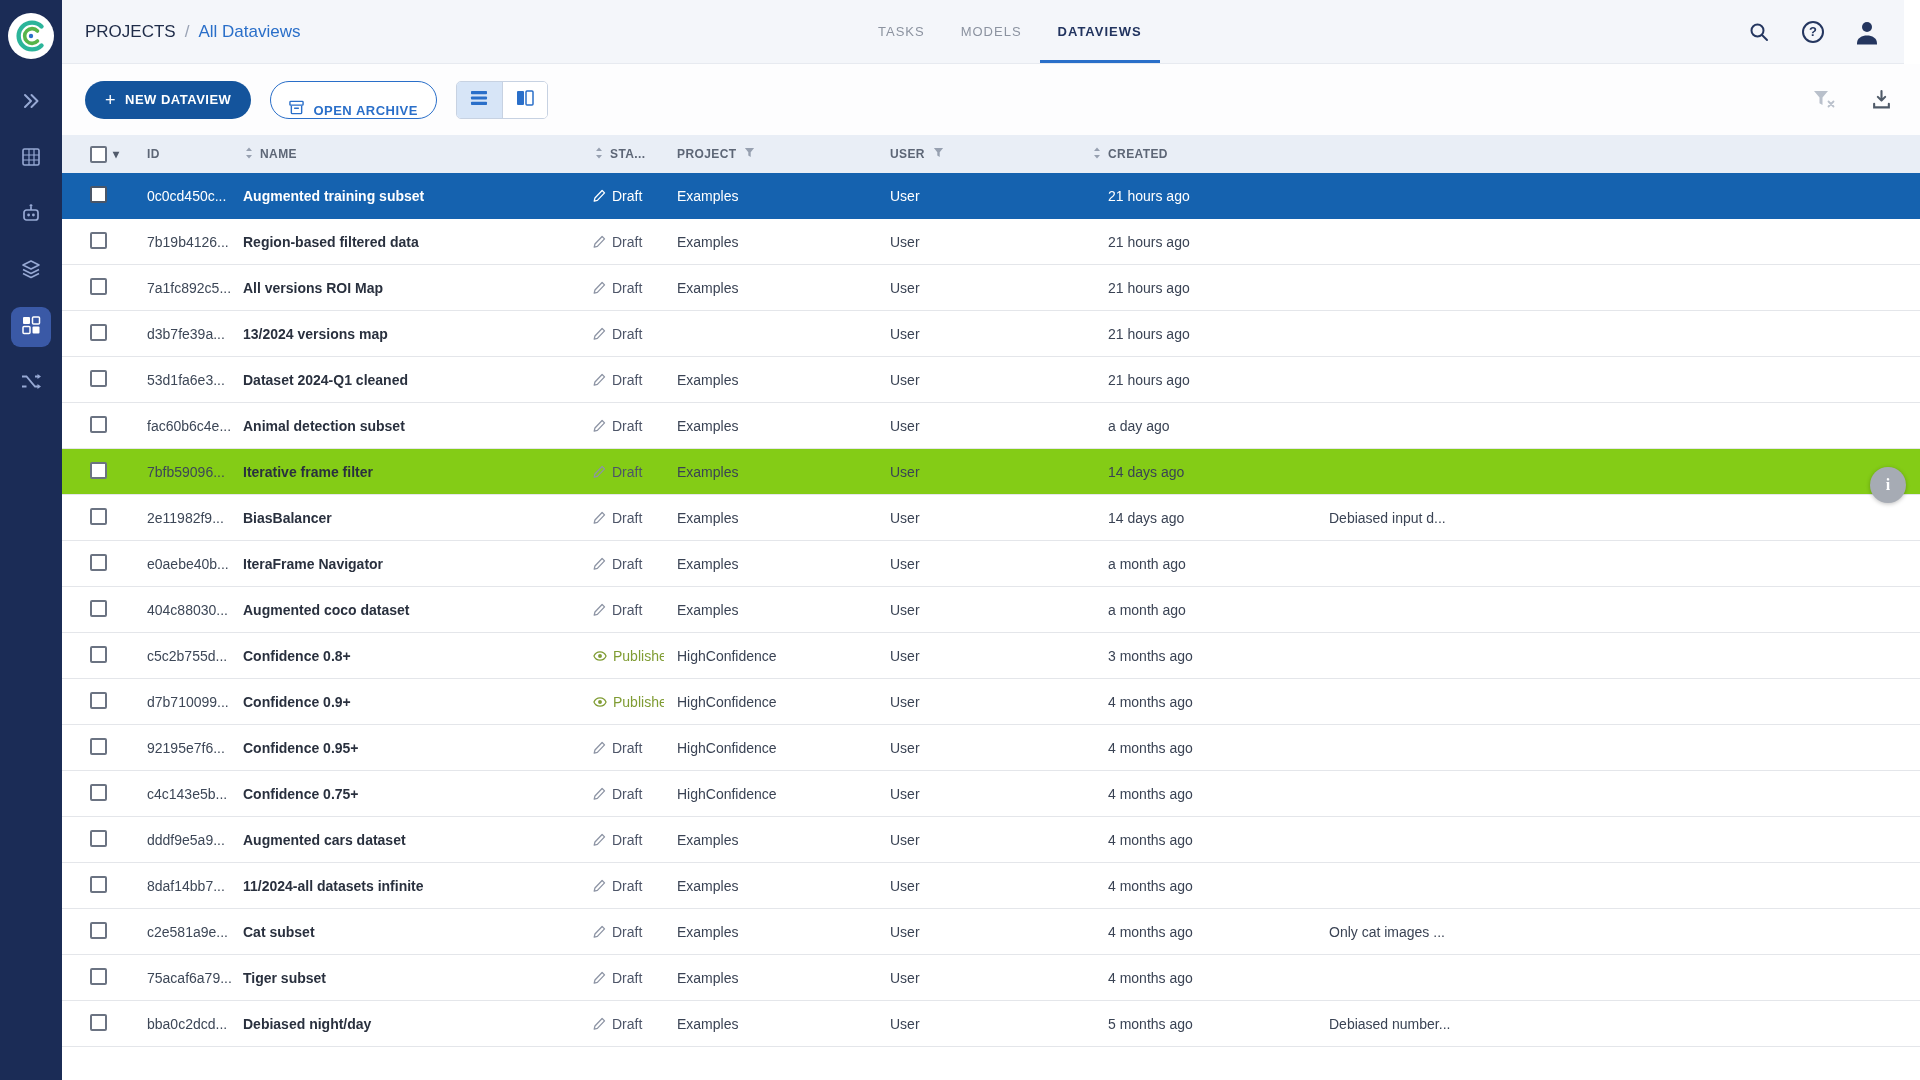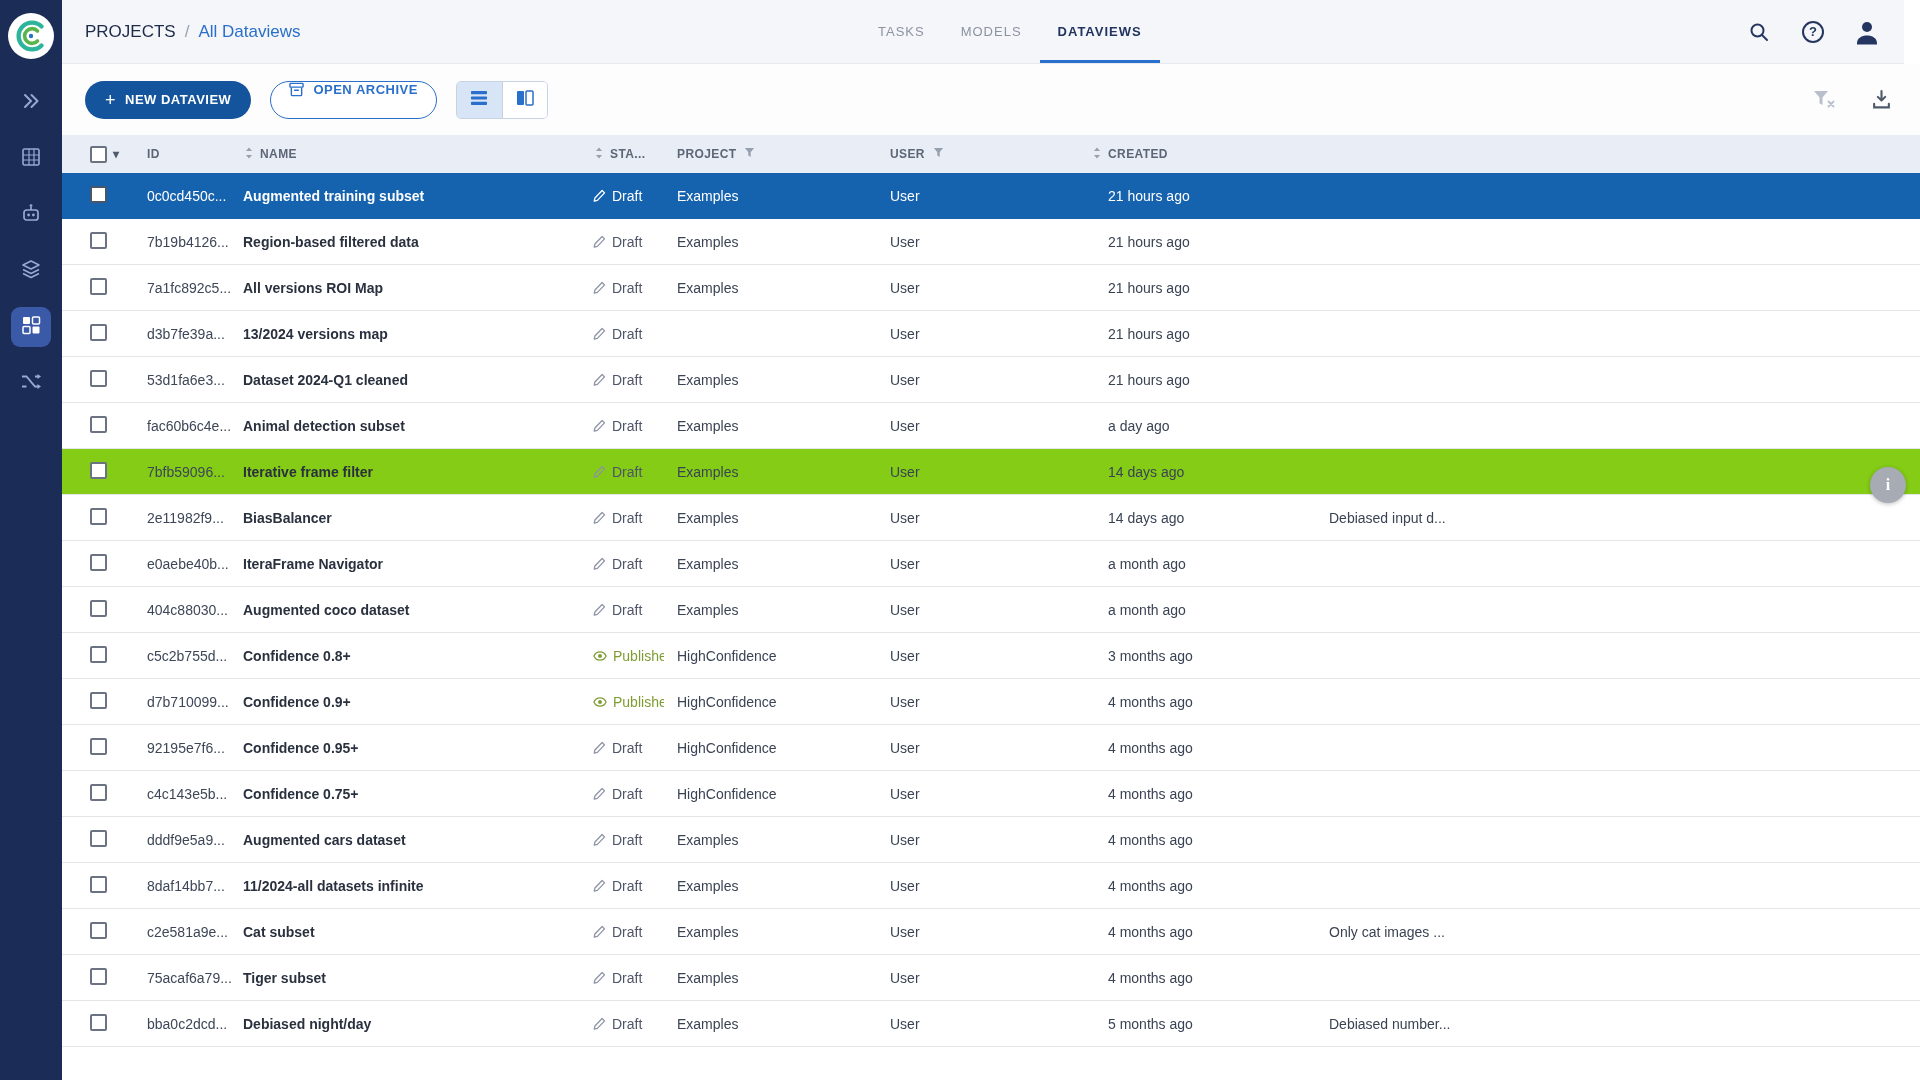--- a/index.html
+++ b/index.html
@@ -37,21 +37,21 @@
 
   
   .toolbar { position:fixed; left:62px; top:64px; right:0; height:71px; background:#fdfdfe;
     display:flex; align-items:center; }
   .btn-primary { margin-left:23px; height:38px; border:none; border-radius:19px; background:#14549c;
     color:#fff; font-size:13px; font-weight:bold; letter-spacing:.5px; padding:0 20px;
     display:flex; align-items:center; gap:9px; cursor:pointer; font-family:inherit; }
   .btn-primary .plus { font-size:18px; font-weight:normal; line-height:1; }
   .btn-outline { margin-left:19px; height:38px; border:1px solid #2a6fc9; border-radius:19px;
     background:#fff; color:#2a6fc9; font-size:13px; font-weight:bold; letter-spacing:.5px;
-    padding:0 18px; display:flex; align-items:flex-start; gap:9px; cursor:pointer; font-family:inherit; }
+    padding:0 18px; display:flex; align-items:flex-end; gap:9px; cursor:pointer; font-family:inherit; }
   .view-toggle { margin-left:19px; display:flex; border-radius:5px; overflow:hidden;
     border:1px solid #c7d2e2; }
   .vt-btn { width:45px; height:36px; display:flex; align-items:center; justify-content:center;
     background:#fff; color:#2a6fc9; cursor:pointer; border:none; }
   .vt-btn.active { background:#d7e5f7; }
   .vt-btn + .vt-btn { border-left:1px solid #c7d2e2; }
   .toolbar-right { margin-left:auto; display:flex; align-items:center; gap:36px; padding-right:28px; }
   .tr-icon { display:flex; align-items:center; justify-content:center; cursor:pointer; }
 
   

